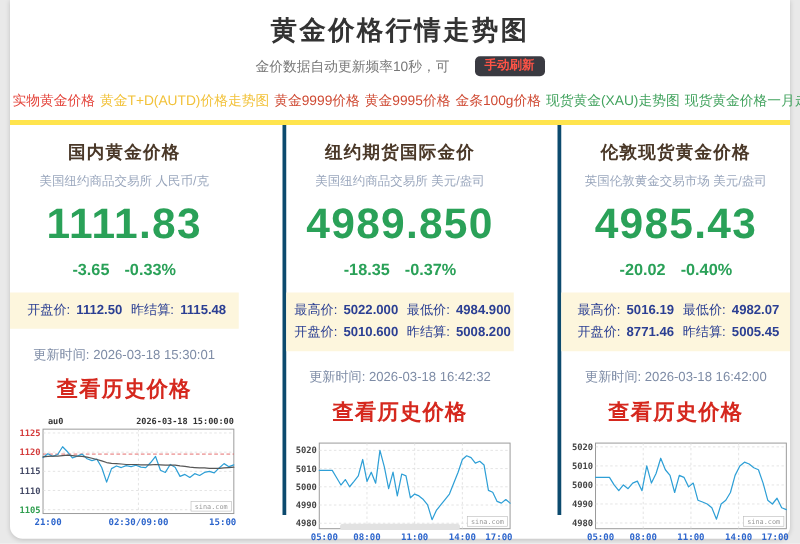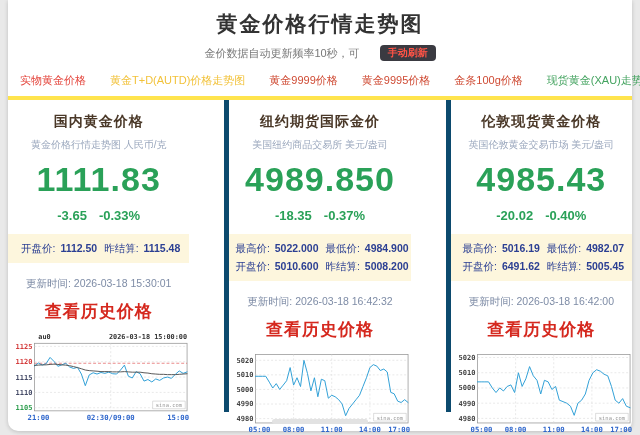--- a/index.html
+++ b/index.html
@@ -15,25 +15,25 @@
     box-shadow:0 1px 4px rgba(0,0,0,.18);
   }
   .header{text-align:center;padding-top:10px;}
   .title{font-size:21px;font-weight:bold;color:#333;letter-spacing:2px;}
   .subtitle{margin-top:7px;font-size:11px;color:#777;display:flex;justify-content:center;align-items:center;gap:20px;}
   .refresh-badge{
     background:#3a3a41;color:#ff5346;font-size:10px;font-weight:bold;
     padding:2px 8px;border-radius:4px;cursor:pointer;line-height:12px;
   }
   .nav{margin-top:12px;text-align:center;font-size:11px;white-space:nowrap;}
-  .nav .nav-link{margin:0 12px;cursor:pointer;}
+  .nav .nav-link{margin:0 2px;cursor:pointer;}
   .rule{margin-top:8px;height:4px;background:#ffe44d;}
   .columns{display:flex;height:312px;gap:35px;}
   .col{flex:1;text-align:center;position:relative;min-width:0;}
-  .col + .col{border-left:5px solid #0c4a6e;}
+  .col + .col{border-left:3px solid #0c4a6e;}
   .col-title{margin-top:13px;font-size:14px;font-weight:bold;color:#4a3828;letter-spacing:1px;}
   .col-exchange{margin-top:7px;font-size:10px;color:#9aa7bd;}
   .col-price{margin-top:8px;font-size:34px;font-weight:bold;color:#2aa158;letter-spacing:1px;}
   .col-change{margin-top:9px;font-size:13px;font-weight:bold;color:#2aa158;display:flex;justify-content:center;gap:12px;}
   .detail-box{margin-top:11px;background:#fdf6dd;padding:5px 0 6px 0;font-size:10.5px;color:#2b3f93;}
   .detail-row{line-height:18px;white-space:nowrap;}
   .detail-row .lbl{color:#2b3f93;margin-left:4px;}
   .detail-row .val{font-weight:bold;margin-left:2px;}
   .update{margin-top:14px;font-size:10.5px;color:#7e8ca6;}
   .history{margin-top:9px;font-size:17px;font-weight:bold;color:#d5281e;cursor:pointer;letter-spacing:1px;}
@@ -58,21 +58,21 @@
   </div>
 
   <div class="nav"><span class="nav-link" style="color: rgb(228, 69, 60);">实物黄金价格</span><span class="nav-link" style="color: rgb(242, 194, 58);">黄金T+D(AUTD)价格走势图</span><span class="nav-link" style="color: rgb(207, 74, 51);">黄金9999价格</span><span class="nav-link" style="color: rgb(207, 74, 51);">黄金9995价格</span><span class="nav-link" style="color: rgb(207, 74, 51);">金条100g价格</span><span class="nav-link" style="color: rgb(67, 163, 95);">现货黄金(XAU)走势图</span><span class="nav-link" style="color: rgb(67, 163, 95);">现货黄金价格一月走势图</span></div>
 
   <div class="rule"></div>
 
   <div class="columns">
 
     <div class="col">
       <div class="col-title">国内黄金价格</div>
-      <div class="col-exchange">黄金价格行情走势图 人民币/克</div>
+      <div class="col-exchange">美国纽约商品交易所 人民币/克</div>
       <div class="col-price">1111.83</div>
       <div class="col-change">
         <span>-3.65</span>
         <span>-0.33%</span>
       </div>
       <div class="detail-box">
         <div class="detail-row">
           <span class="lbl">开盘价:</span>
           <span class="val">1112.50</span>
           <span class="lbl">昨结算:</span>
@@ -178,21 +178,21 @@
       </div>
       <div class="detail-box">
         <div class="detail-row">
           <span class="lbl">最高价:</span>
           <span class="val">5016.19</span>
           <span class="lbl">最低价:</span>
           <span class="val">4982.07</span>
         </div>
         <div class="detail-row">
           <span class="lbl">开盘价:</span>
-          <span class="val">6491.62</span>
+          <span class="val">8771.46</span>
           <span class="lbl">昨结算:</span>
           <span class="val">5005.45</span>
         </div>
       </div>
       <div class="update">
         <span>更新时间:</span>
         <span>2026-03-18 16:42:00</span>
       </div>
       <div class="history">查看历史价格</div>
       <div class="chart-wrap">

